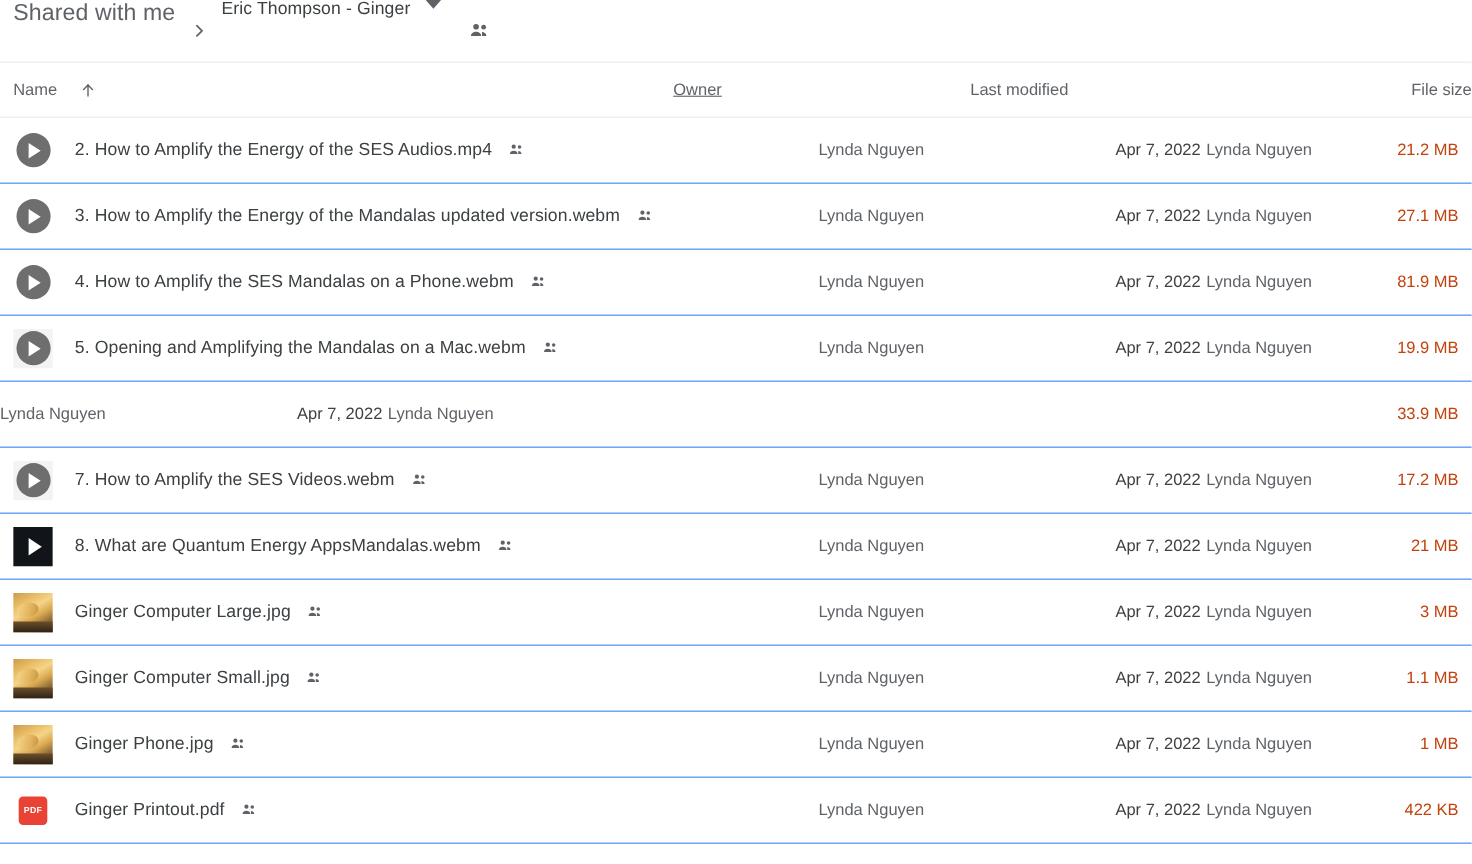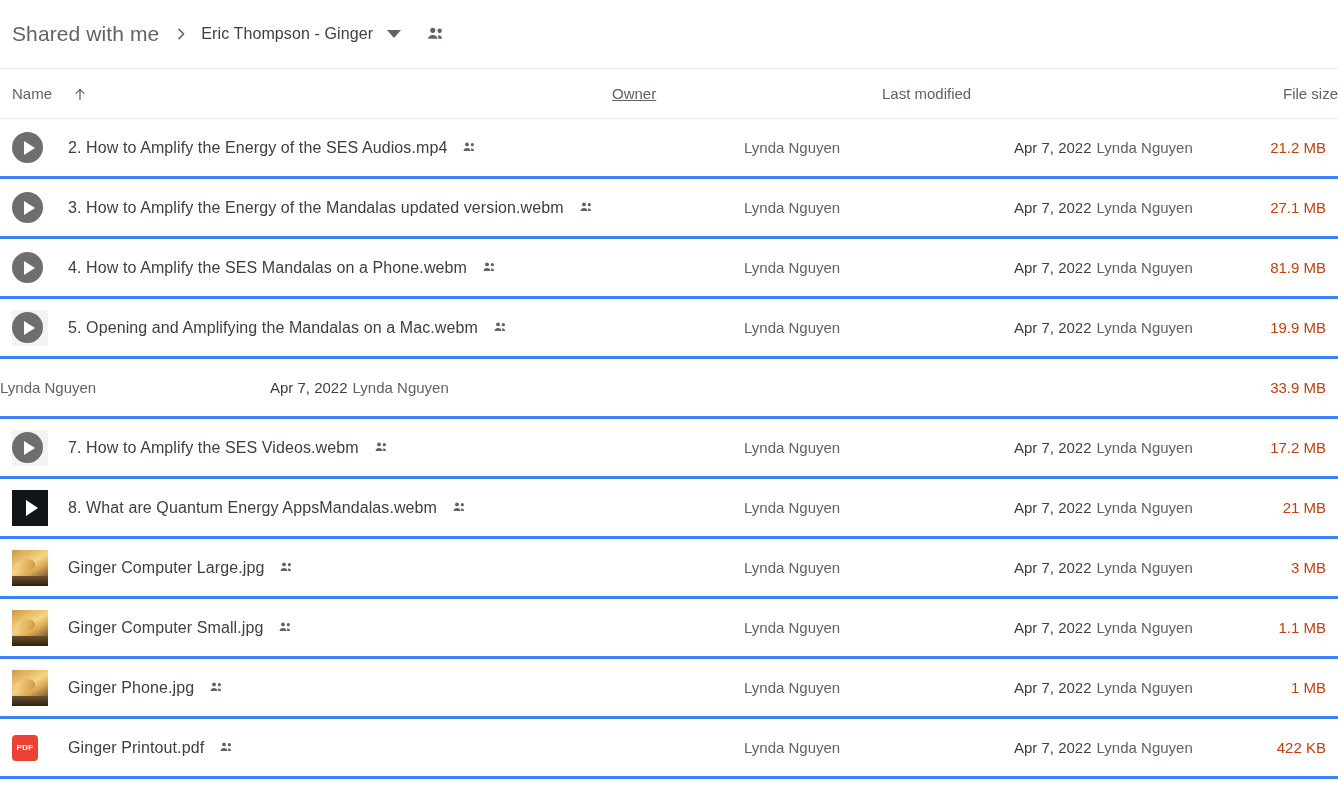--- a/index.html
+++ b/index.html
@@ -6,23 +6,22 @@
   html, body {
     width: 1338px; height: 785px;
     background: #ffffff;
     font-family: "Liberation Sans", sans-serif;
     color: #3c4043;
     overflow: hidden;
   }
 
   
   .breadcrumb-bar {
-    height: 69px;
-    display: flex;
-    align-items: center;
+    height: 57px;
+    display: flex;
     padding-left: 12px;
     border-bottom: 1px solid #e8eaed;
   }
   .crumb-root {
     font-size: 21px;
     color: #5f6368;
     letter-spacing: 0.1px;
     cursor: pointer;
   }
   .crumb-sep {
@@ -66,36 +65,37 @@
   .col-owner  { width: 270px; cursor: pointer; text-decoration: underline; }
   .col-mod    { width: 250px; cursor: pointer; }
   .col-size   { flex: 1; text-align: right; cursor: pointer; }
 
   
   .file-list { width: 100%; }
   .file-row {
     height: 60px;
     display: flex;
     align-items: center;
-    border-bottom: 3px solid #3b82f6;
+    border-bottom: 1px solid #3b82f6;
     cursor: pointer;
   }
 
   .cell-name {
     width: 744px;
     display: flex;
     align-items: center;
     padding-left: 12px;
     min-width: 0;
   }
   .thumb {
     width: 36px; height: 36px;
     flex: 0 0 36px;
     display: flex;
     align-items: center;
+    justify-content: center;
     position: relative;
     overflow: hidden;
   }
   .file-name {
     margin-left: 20px;
     font-size: 16px;
     color: #3c4043;
     white-space: nowrap;
     letter-spacing: 0.1px;
   }

